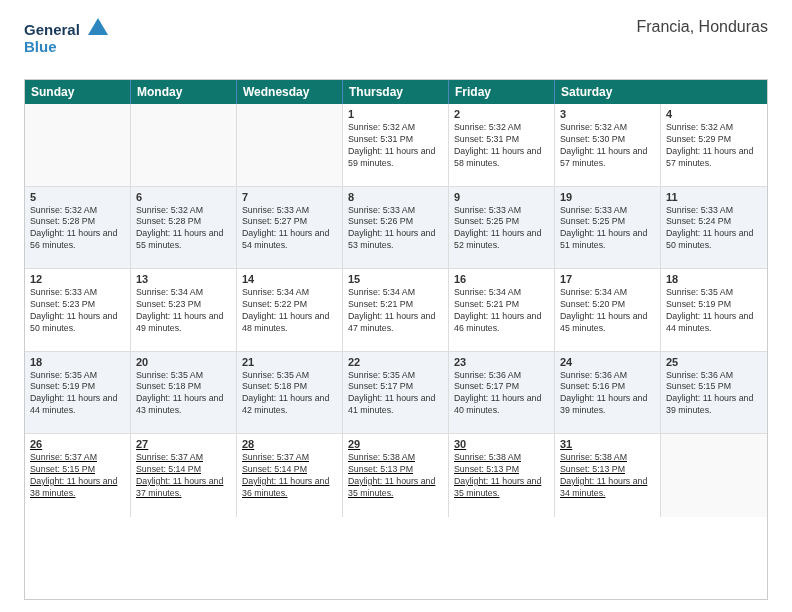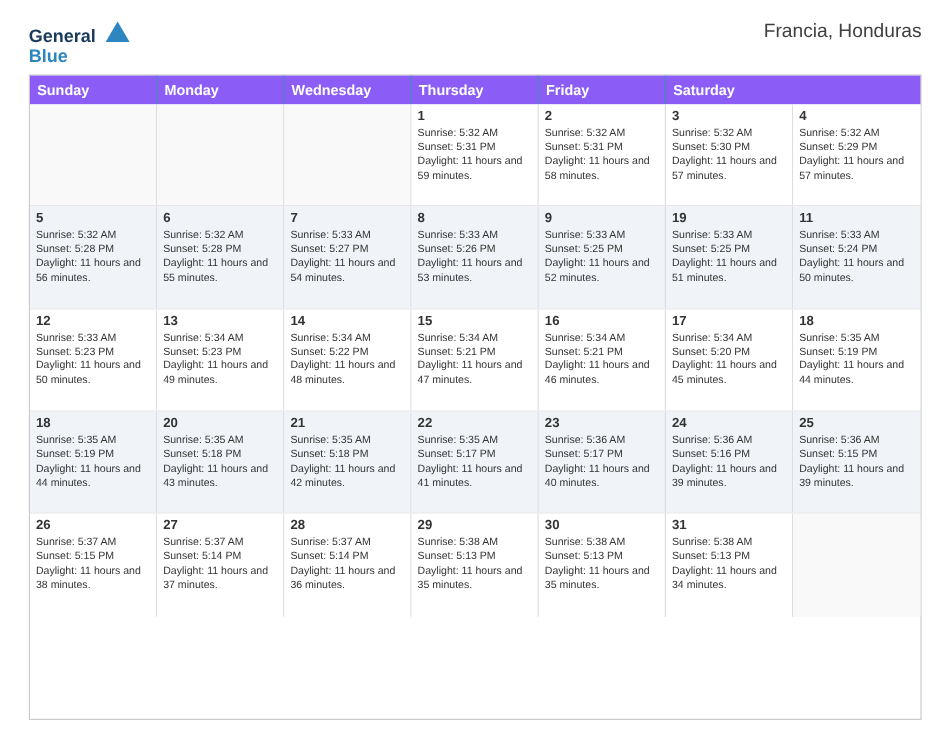--- a/index.html
+++ b/index.html
@@ -14,21 +14,21 @@
       width: 792px;
       height: 612px;
       padding: 18px 24px 12px 24px;
       display: flex;
       flex-direction: column;
     }
     .header {
       display: flex;
       justify-content: space-between;
       align-items: flex-start;
-      margin-bottom: 4px;
+      margin-bottom: 21px;
     }
     .logo {
       display: flex;
       flex-direction: column;
       align-items: flex-start;
     }
     .logo-brand {
       display: flex;
       align-items: center;
       gap: 2px;
@@ -47,42 +47,42 @@
     }
     .calendar {
       flex: 1;
       display: flex;
       flex-direction: column;
       border: 1px solid #ccc;
     }
     .cal-header {
       display: grid;
       grid-template-columns: repeat(7, 1fr);
-      background: #8b5cf6;
+      background: #0f766e;
     }
     .cal-header-cell {
       color: #fff;
       font-size: 12px;
       font-weight: bold;
       padding: 5px 6px;
       border-right: 1px solid #4a88bc;
       text-align: left;
     }
     .cal-header-cell:last-child { border-right: none; }
     .cal-body {
       flex: 1;
       display: grid;
       grid-template-rows: repeat(6, 1fr);
     }
     .cal-row {
       display: grid;
       grid-template-columns: repeat(7, 1fr);
       border-bottom: 1px solid #ddd;
     }
-    .cal-row:last-child { border-bottom: none; }
+    .cal-row:last-child { border-bottom: none; text-decoration: underline; }
     .cal-cell {
       border-right: 1px solid #ddd;
       padding: 4px 5px;
       font-size: 9.5px;
       color: #333;
       vertical-align: top;
       overflow: hidden;
     }
     .cal-cell:last-child { border-right: none; }
     .cal-cell.empty { background: #f9f9f9; }

